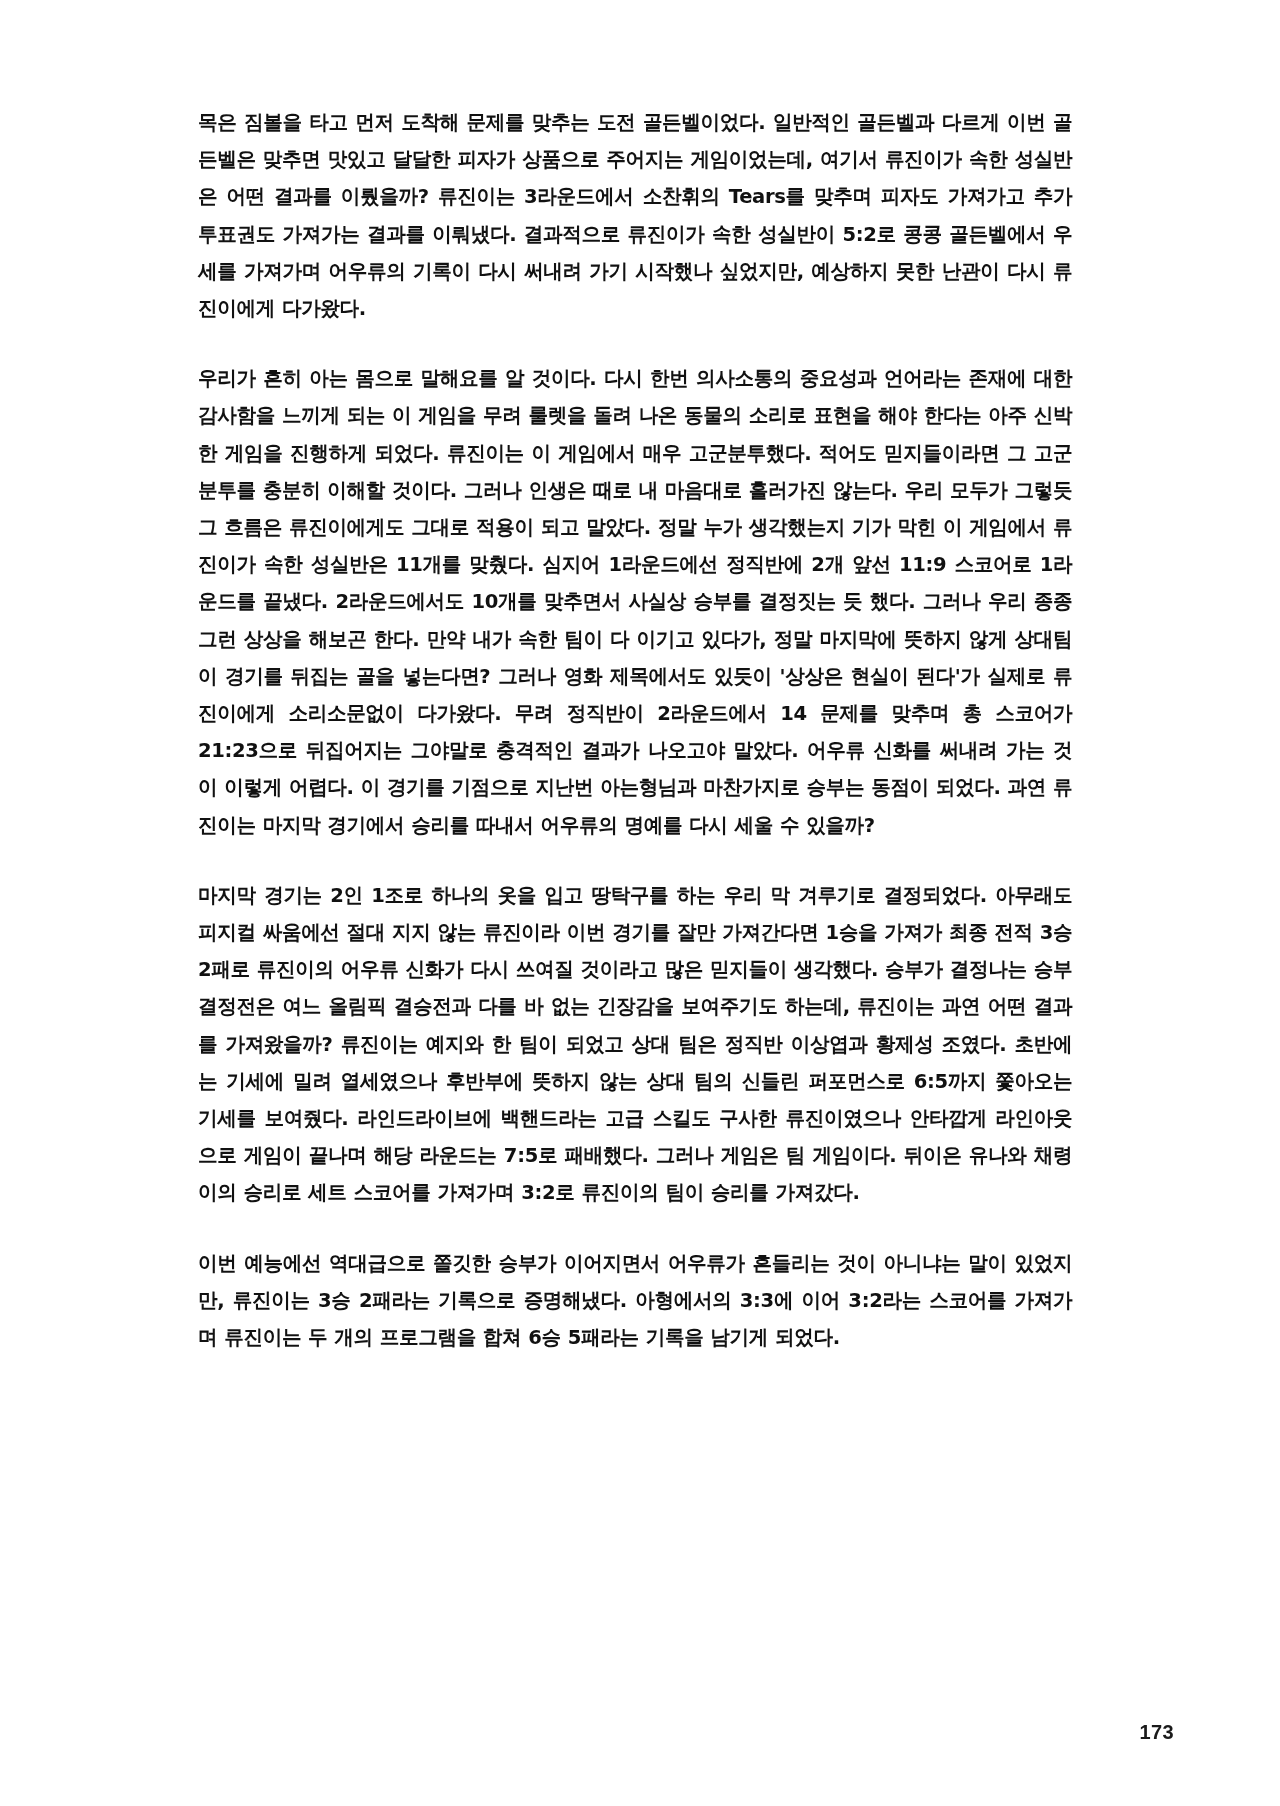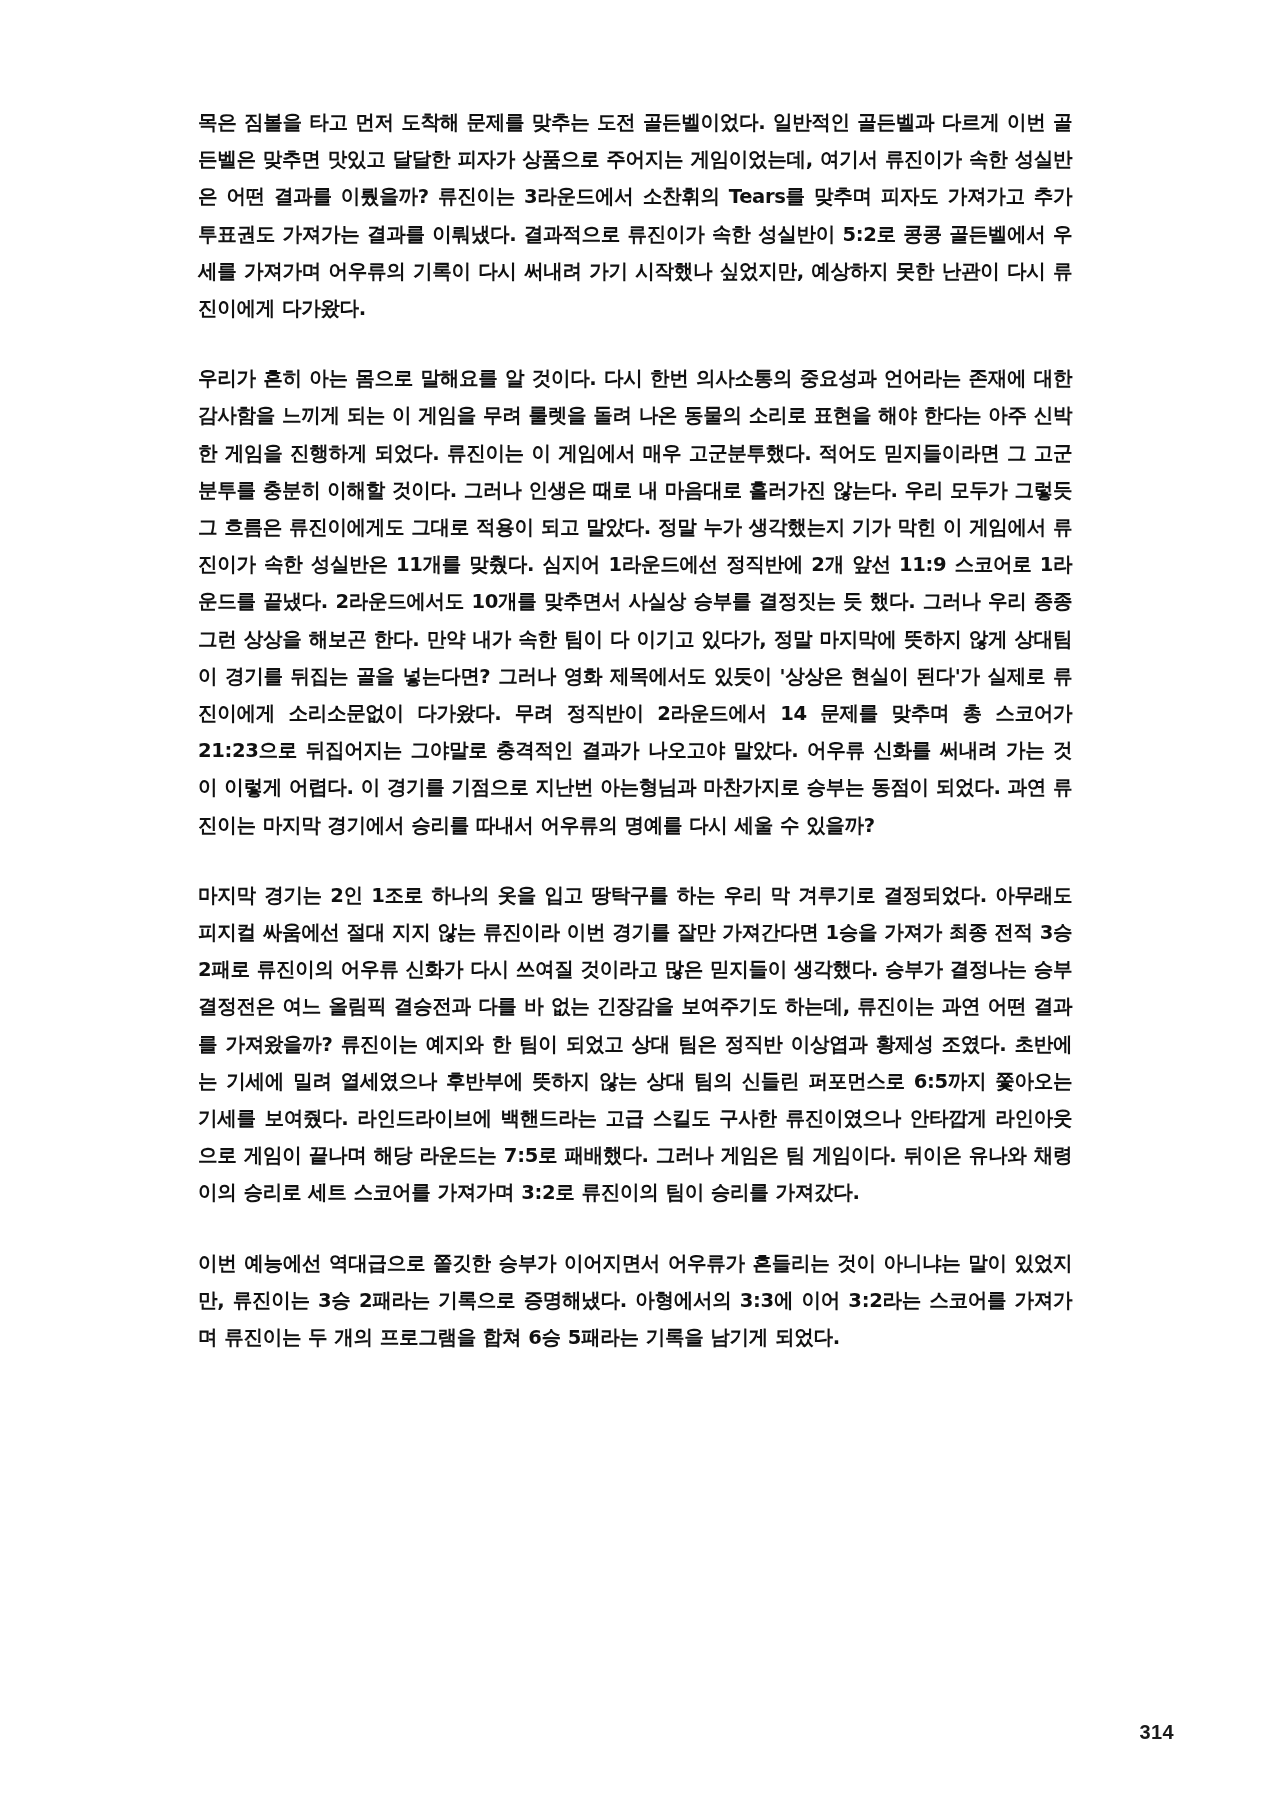--- a/index.html
+++ b/index.html
@@ -66,15 +66,15 @@
     <p class="para">목은 짐볼을 타고 먼저 도착해 문제를 맞추는 도전 골든벨이었다. 일반적인 골든벨과 다르게 이번 골든벨은 맞추면 맛있고 달달한 피자가 상품으로 주어지는 게임이었는데, 여기서 류진이가 속한 성실반은 어떤 결과를 이뤘을까? 류진이는 3라운드에서 소찬휘의 Tears를 맞추며 피자도 가져가고 추가 투표권도 가져가는 결과를 이뤄냈다. 결과적으로 류진이가 속한 성실반이 5:2로 콩콩 골든벨에서 우세를 가져가며 어우류의 기록이 다시 써내려 가기 시작했나 싶었지만, 예상하지 못한 난관이 다시 류진이에게 다가왔다.</p>
 
     <p class="para">우리가 흔히 아는 몸으로 말해요를 알 것이다. 다시 한번 의사소통의 중요성과 언어라는 존재에 대한 감사함을 느끼게 되는 이 게임을 무려 룰렛을 돌려 나온 동물의 소리로 표현을 해야 한다는 아주 신박한 게임을 진행하게 되었다. 류진이는 이 게임에서 매우 고군분투했다. 적어도 믿지들이라면 그 고군분투를 충분히 이해할 것이다. 그러나 인생은 때로 내 마음대로 흘러가진 않는다. 우리 모두가 그렇듯 그 흐름은 류진이에게도 그대로 적용이 되고 말았다. 정말 누가 생각했는지 기가 막힌 이 게임에서 류진이가 속한 성실반은 11개를 맞췄다. 심지어 1라운드에선 정직반에 2개 앞선 11:9 스코어로 1라운드를 끝냈다. 2라운드에서도 10개를 맞추면서 사실상 승부를 결정짓는 듯 했다. 그러나 우리 종종 그런 상상을 해보곤 한다. 만약 내가 속한 팀이 다 이기고 있다가, 정말 마지막에 뜻하지 않게 상대팀이 경기를 뒤집는 골을 넣는다면? 그러나 영화 제목에서도 있듯이 '상상은 현실이 된다'가 실제로 류진이에게 소리소문없이 다가왔다. 무려 정직반이 2라운드에서 14 문제를 맞추며 총 스코어가 21:23으로 뒤집어지는 그야말로 충격적인 결과가 나오고야 말았다. 어우류 신화를 써내려 가는 것이 이렇게 어렵다. 이 경기를 기점으로 지난번 아는형님과 마찬가지로 승부는 동점이 되었다. 과연 류진이는 마지막 경기에서 승리를 따내서 어우류의 명예를 다시 세울 수 있을까?</p>
 
     <p class="para">마지막 경기는 2인 1조로 하나의 옷을 입고 땅탁구를 하는 우리 막 겨루기로 결정되었다. 아무래도 피지컬 싸움에선 절대 지지 않는 류진이라 이번 경기를 잘만 가져간다면 1승을 가져가 최종 전적 3승 2패로 류진이의 어우류 신화가 다시 쓰여질 것이라고 많은 믿지들이 생각했다. 승부가 결정나는 승부결정전은 여느 올림픽 결승전과 다를 바 없는 긴장감을 보여주기도 하는데, 류진이는 과연 어떤 결과를 가져왔을까? 류진이는 예지와 한 팀이 되었고 상대 팀은 정직반 이상엽과 황제성 조였다. 초반에는 기세에 밀려 열세였으나 후반부에 뜻하지 않는 상대 팀의 신들린 퍼포먼스로 6:5까지 쫓아오는 기세를 보여줬다. 라인드라이브에 백핸드라는 고급 스킬도 구사한 류진이였으나 안타깝게 라인아웃으로 게임이 끝나며 해당 라운드는 7:5로 패배했다. 그러나 게임은 팀 게임이다. 뒤이은 유나와 채령이의 승리로 세트 스코어를 가져가며 3:2로 류진이의 팀이 승리를 가져갔다.</p>
 
     <p class="para">이번 예능에선 역대급으로 쫄깃한 승부가 이어지면서 어우류가 흔들리는 것이 아니냐는 말이 있었지만, 류진이는 3승 2패라는 기록으로 증명해냈다. 아형에서의 3:3에 이어 3:2라는 스코어를 가져가며 류진이는 두 개의 프로그램을 합쳐 6승 5패라는 기록을 남기게 되었다.</p>
 
   </div>
 
-  <div class="page-number">314</div>
+  <div class="page-number">173</div>
 
 </div>
 
 </body></html>

